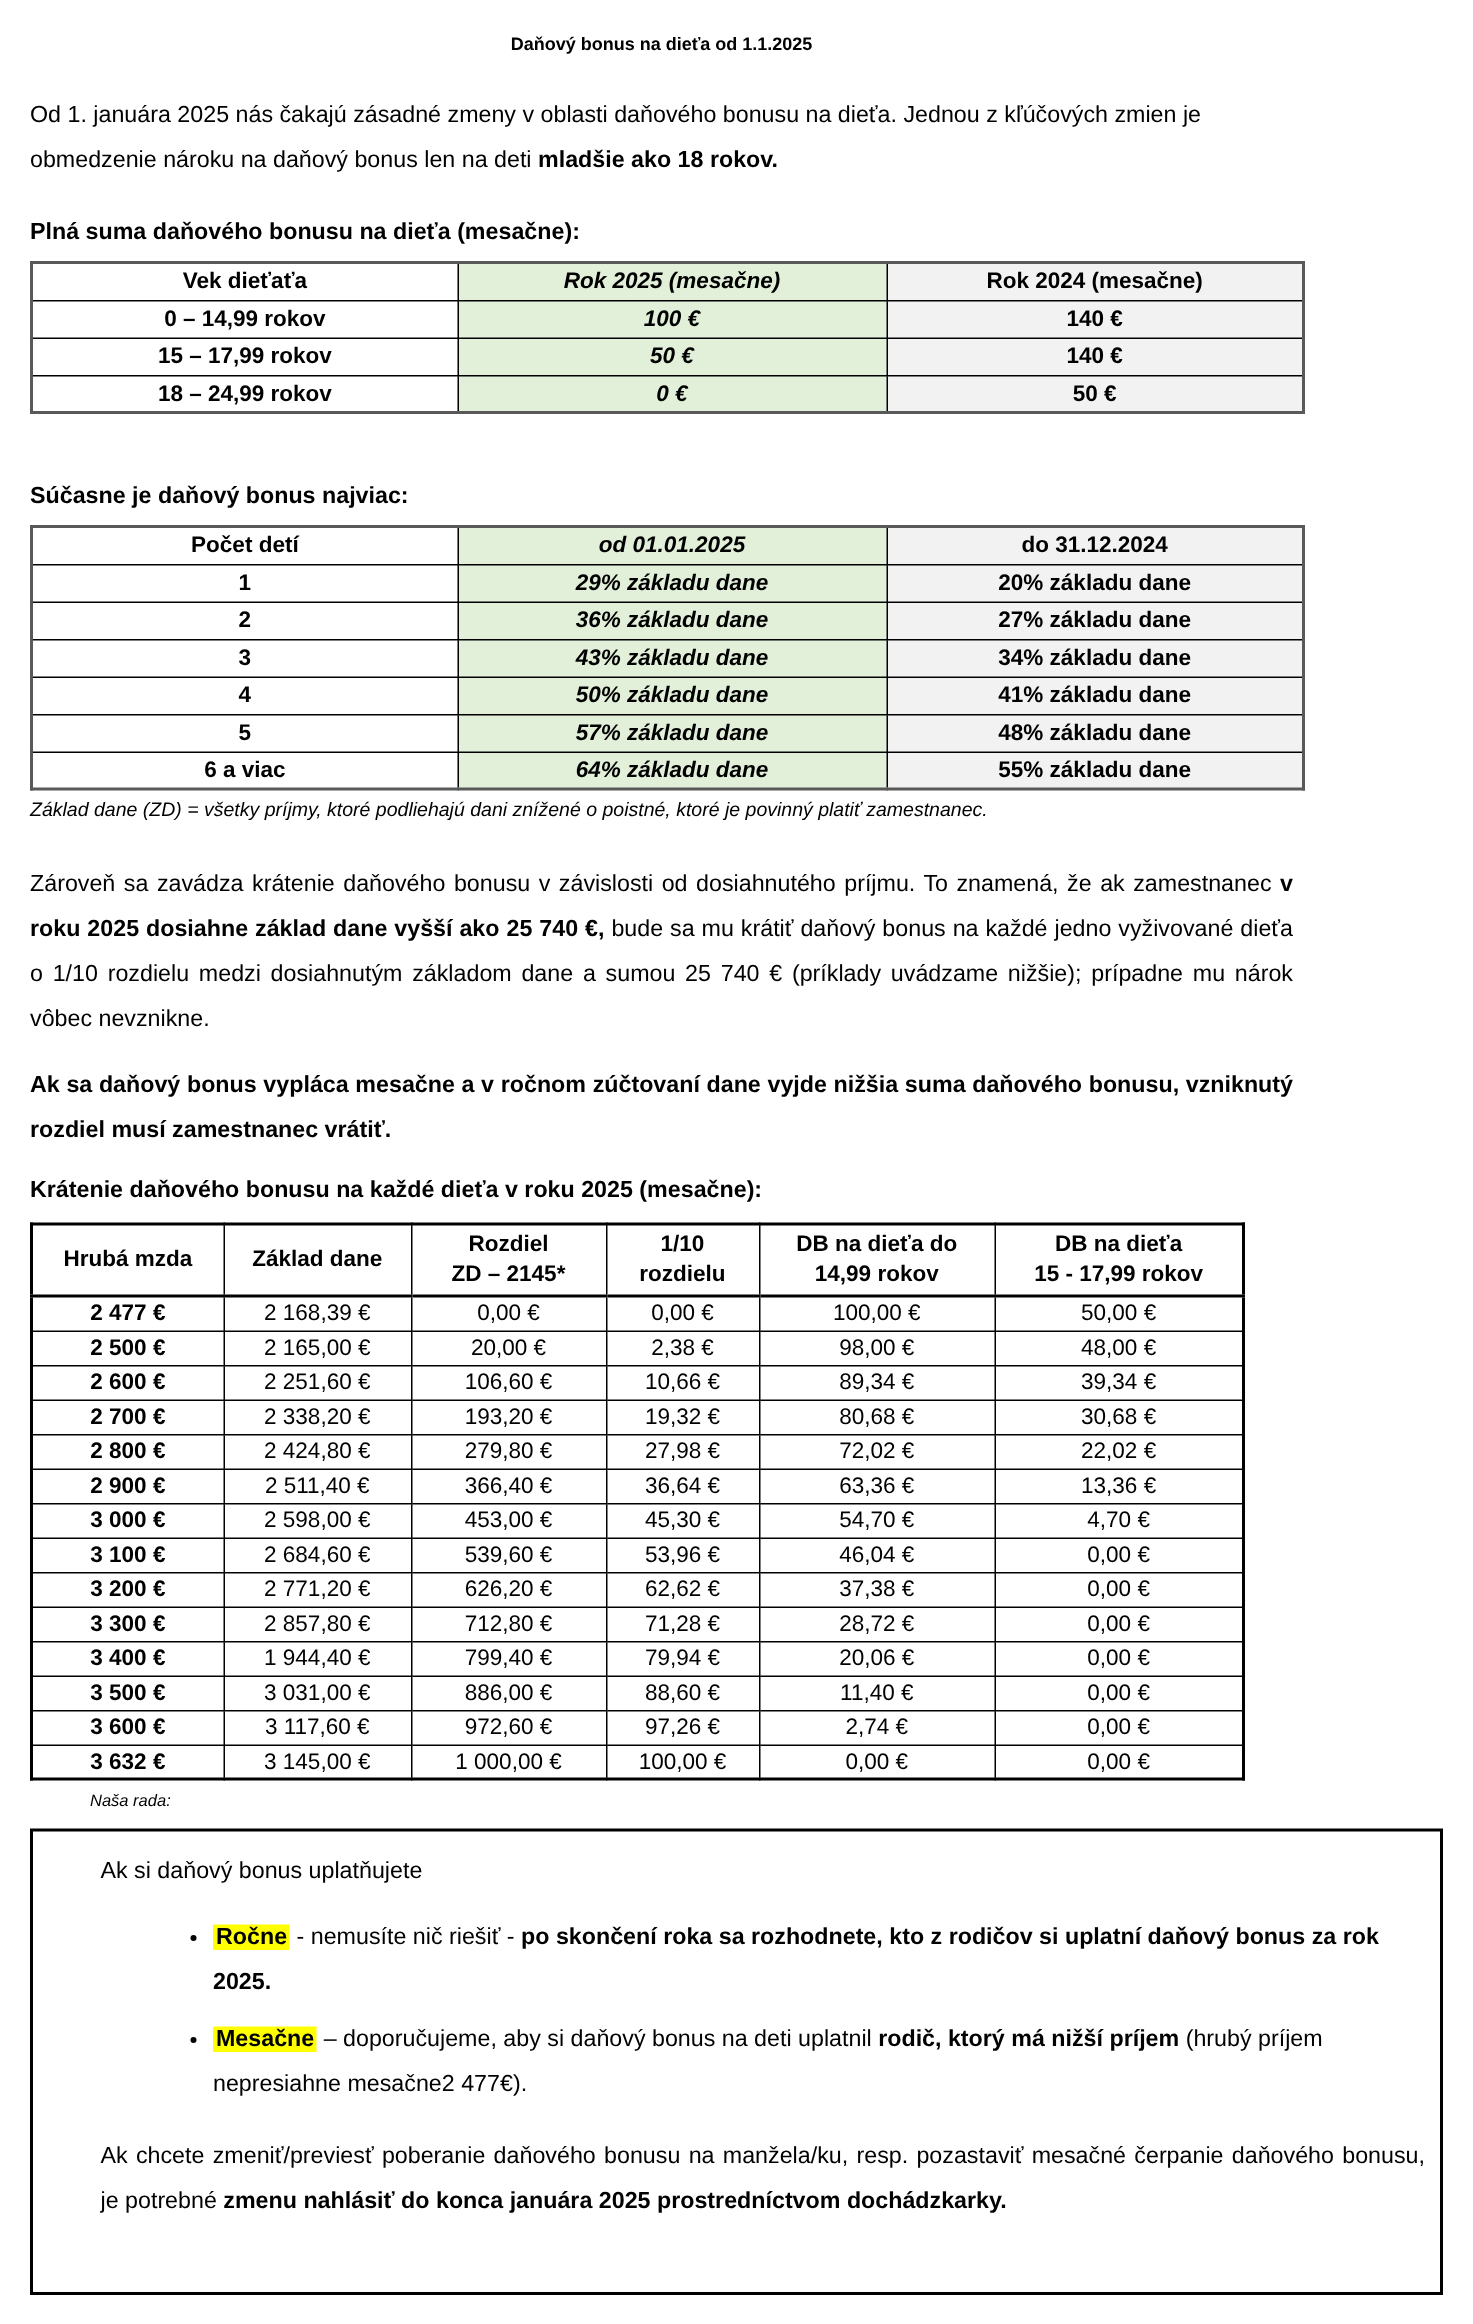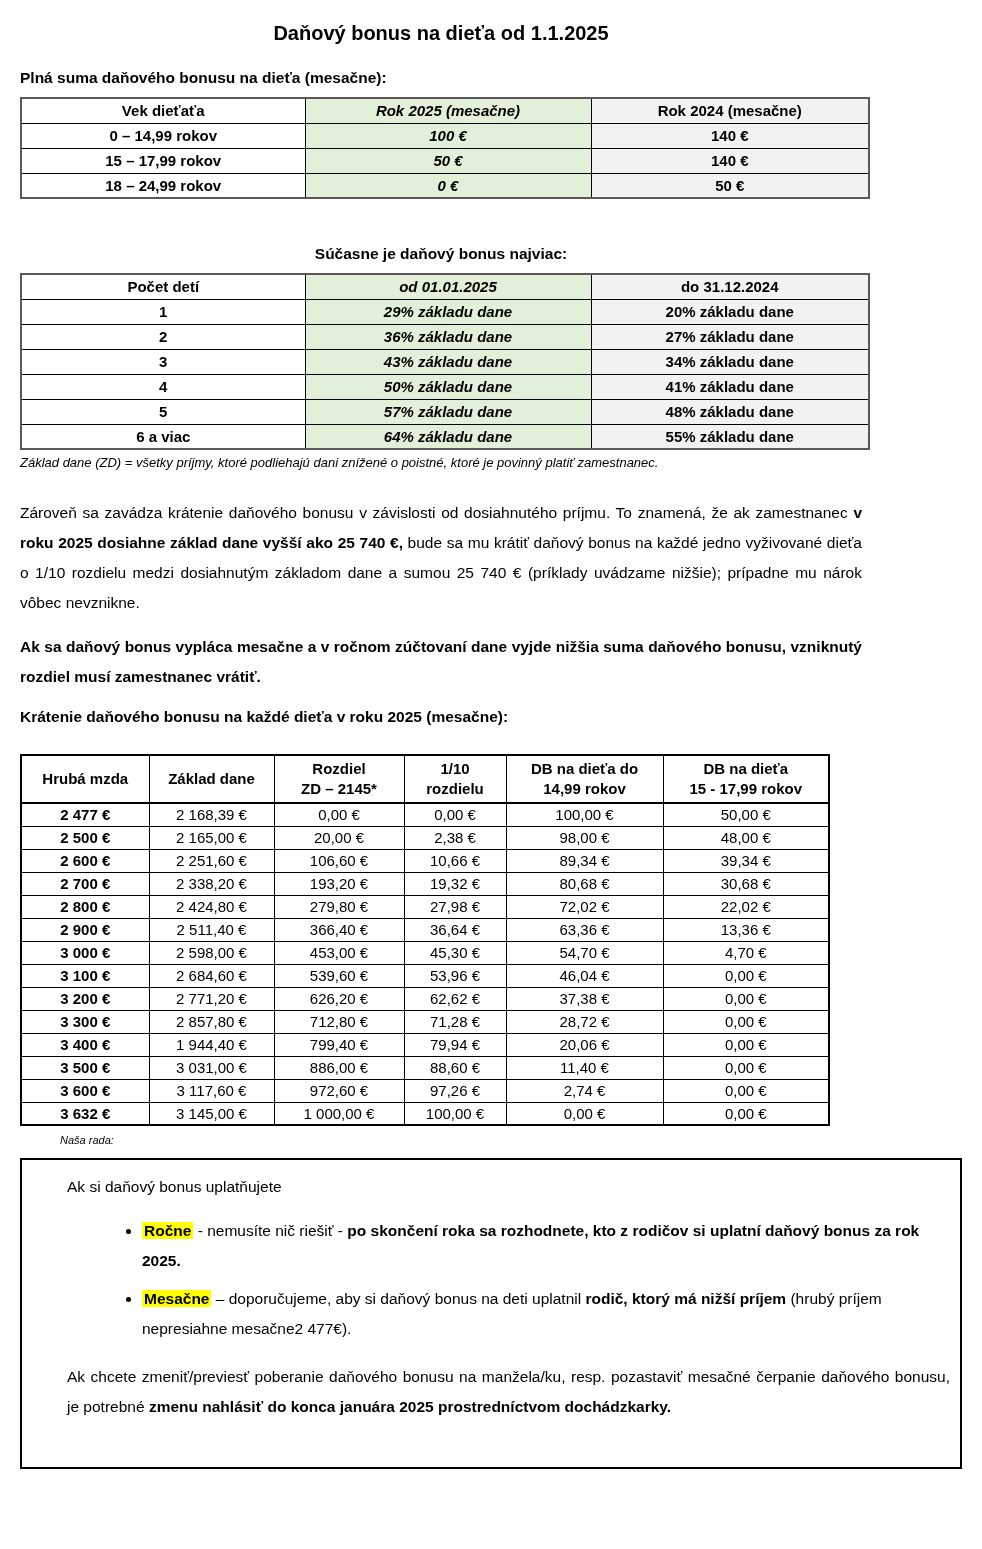--- a/index.html
+++ b/index.html
@@ -6,35 +6,35 @@
   html, body { margin: 0; padding: 0; background: #ffffff; }
   body {
     width: 982px; height: 1549px; overflow: hidden;
     font-family: "Liberation Sans", sans-serif;
     color: #000;
   }
   .page { padding: 12px 20px 0 20px; width: 982px; height: 1549px; }
 
   .title {
     width: 842px; margin: 10px 0 0 0;
-    font-size: 20px; font-weight: bold; text-align: center;
+    font-size: 12px; font-weight: bold; text-align: center;
   }
 
   .para {
     width: 842px; margin: 26px 0 0 0;
     font-size: 15.5px; line-height: 30px;
   }
   .para.justify { text-align: justify; }
   .para.allbold { font-weight: bold; }
 
   .sec-heading {
     width: 842px; margin: 24px 0 0 0;
     font-size: 15.5px; font-weight: bold;
   }
-  .sec-heading.gap-lg { margin-top: 46px; text-align: center; }
+  .sec-heading.gap-lg { margin-top: 46px; }
 
   table { border-collapse: collapse; table-layout: fixed; border-radius: 14px; }
 
   
   .tbl12 {
     width: 848px; margin-top: 10px;
     font-size: 15px; font-weight: bold; text-align: center;
     border: 2px solid #595959;
   }
   .tbl12 th, .tbl12 td { border: 1px solid #000; height: 25px; padding: 0 4px; }
@@ -44,21 +44,21 @@
   .c-green { background: var(--green); font-style: italic; }
   .c-gray  { background: var(--gray); }
 
   .footnote {
     width: 860px; margin: 4px 0 0 0;
     font-size: 13px; font-style: italic; line-height: 18px;
   }
 
   
   .tbl3 {
-    width: 810px; margin-top: 28px;
+    width: 810px; margin-top: 12px;
     font-size: 15px; text-align: center;
     border: 2px solid #000;
   }
   .tbl3 th {
     border: 1px solid #000; border-bottom: 2px solid #000;
     font-weight: bold; white-space: pre-line;
     height: 48px; padding: 2px 2px; line-height: 20px;
   }
   .tbl3 td { border: 1px solid #000; height: 23px; padding: 0 2px; }
   .tbl3 th:nth-child(1), .tbl3 td:nth-child(1) { width: 128px; }
@@ -88,20 +88,21 @@
 
   b, strong { font-weight: bold; }
 </style>
 </head>
 <body>
 
 <div class="page">
 
   <h1 class="title">Daňový bonus na dieťa od 1.1.2025</h1>
 
+  <p class="para"><span>Od 1. januára 2025 nás čakajú zásadné zmeny v oblasti daňového bonusu na dieťa. Jednou z kľúčových zmien je obmedzenie nároku na daňový bonus len na deti </span><b>mladšie ako 18 rokov.</b></p>
 
   <h2 class="sec-heading">Plná suma daňového bonusu na dieťa (mesačne):</h2>
 
   <table class="tbl12">
     <thead>
         <tr>
           <th>Vek dieťaťa</th>
           <th class="c-green">Rok 2025 (mesačne)</th>
           <th class="c-gray">Rok 2024 (mesačne)</th>
         </tr>

